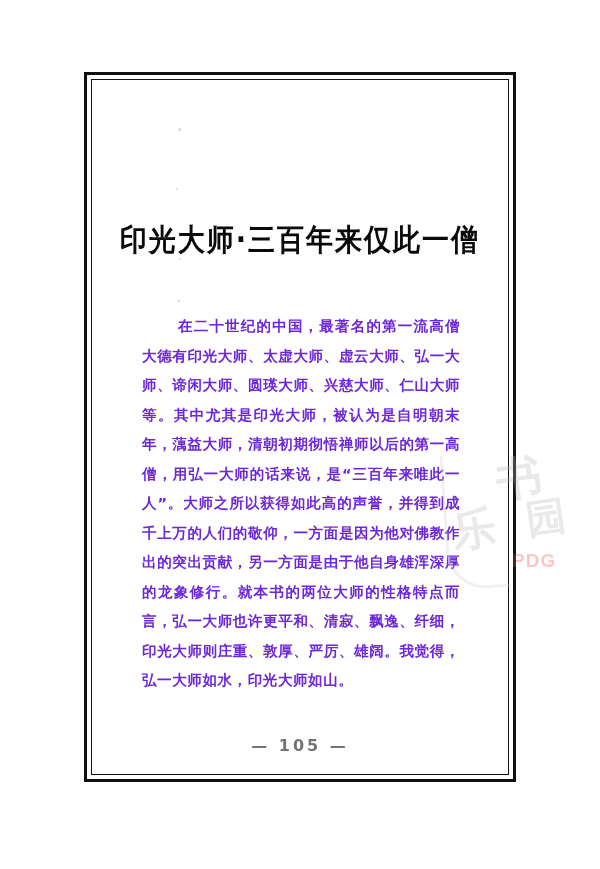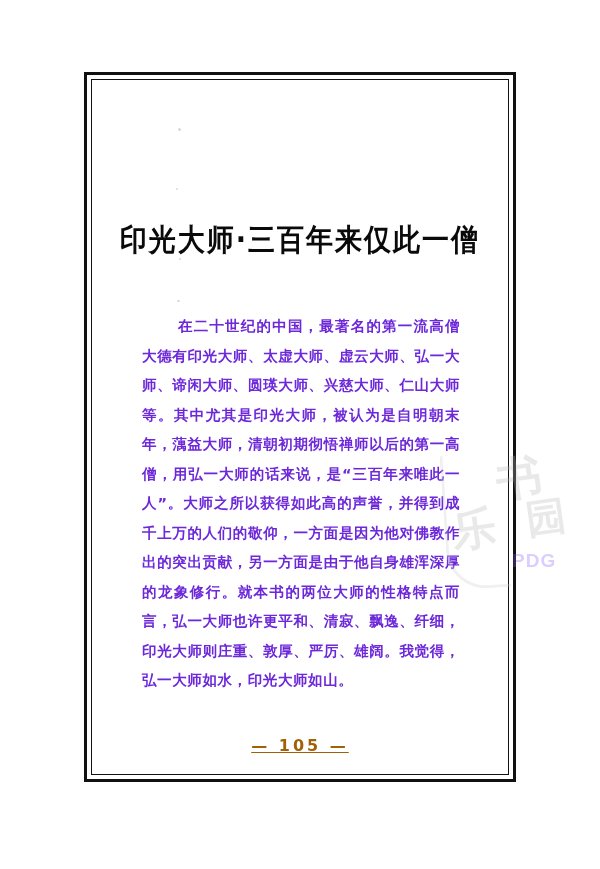--- a/index.html
+++ b/index.html
@@ -87,23 +87,22 @@
   
   .folio {
     position: absolute;
     left: 100px;
     top: 736px;
     width: 400px;
     text-align: center;
     font-family: "DejaVu Sans", sans-serif;
     font-size: 16px;
     font-weight: bold;
-    color: #a16207;
+    color: #737373;
     letter-spacing: 3px;
-    text-decoration: underline;
   }
 
   
   .watermark {
     position: absolute;
     right: 22px;
     bottom: 86px;
     width: 140px;
     height: 150px;
     opacity: 0.30;
@@ -119,21 +118,21 @@
   .wm-a { left: 58px; top: 2px;  font-size: 46px; }
   .wm-b { left: 88px; top: 44px; font-size: 40px; }
   .wm-c { left: 14px; top: 54px; font-size: 44px; }
   .wm-pdg {
     position: absolute;
     left: 74px;
     top: 104px;
     font-family: "Liberation Sans", sans-serif;
     font-size: 19px;
     font-weight: bold;
-    color: #8b5cf6;
+    color: #ef4444;
     letter-spacing: 1px;
   }
   .wm-figure {
     position: absolute;
     left: 6px;
     top: 8px;
     width: 60px;
     height: 132px;
     border-left: 3px solid #cfcfcf;
     border-bottom: 3px solid #cfcfcf;

